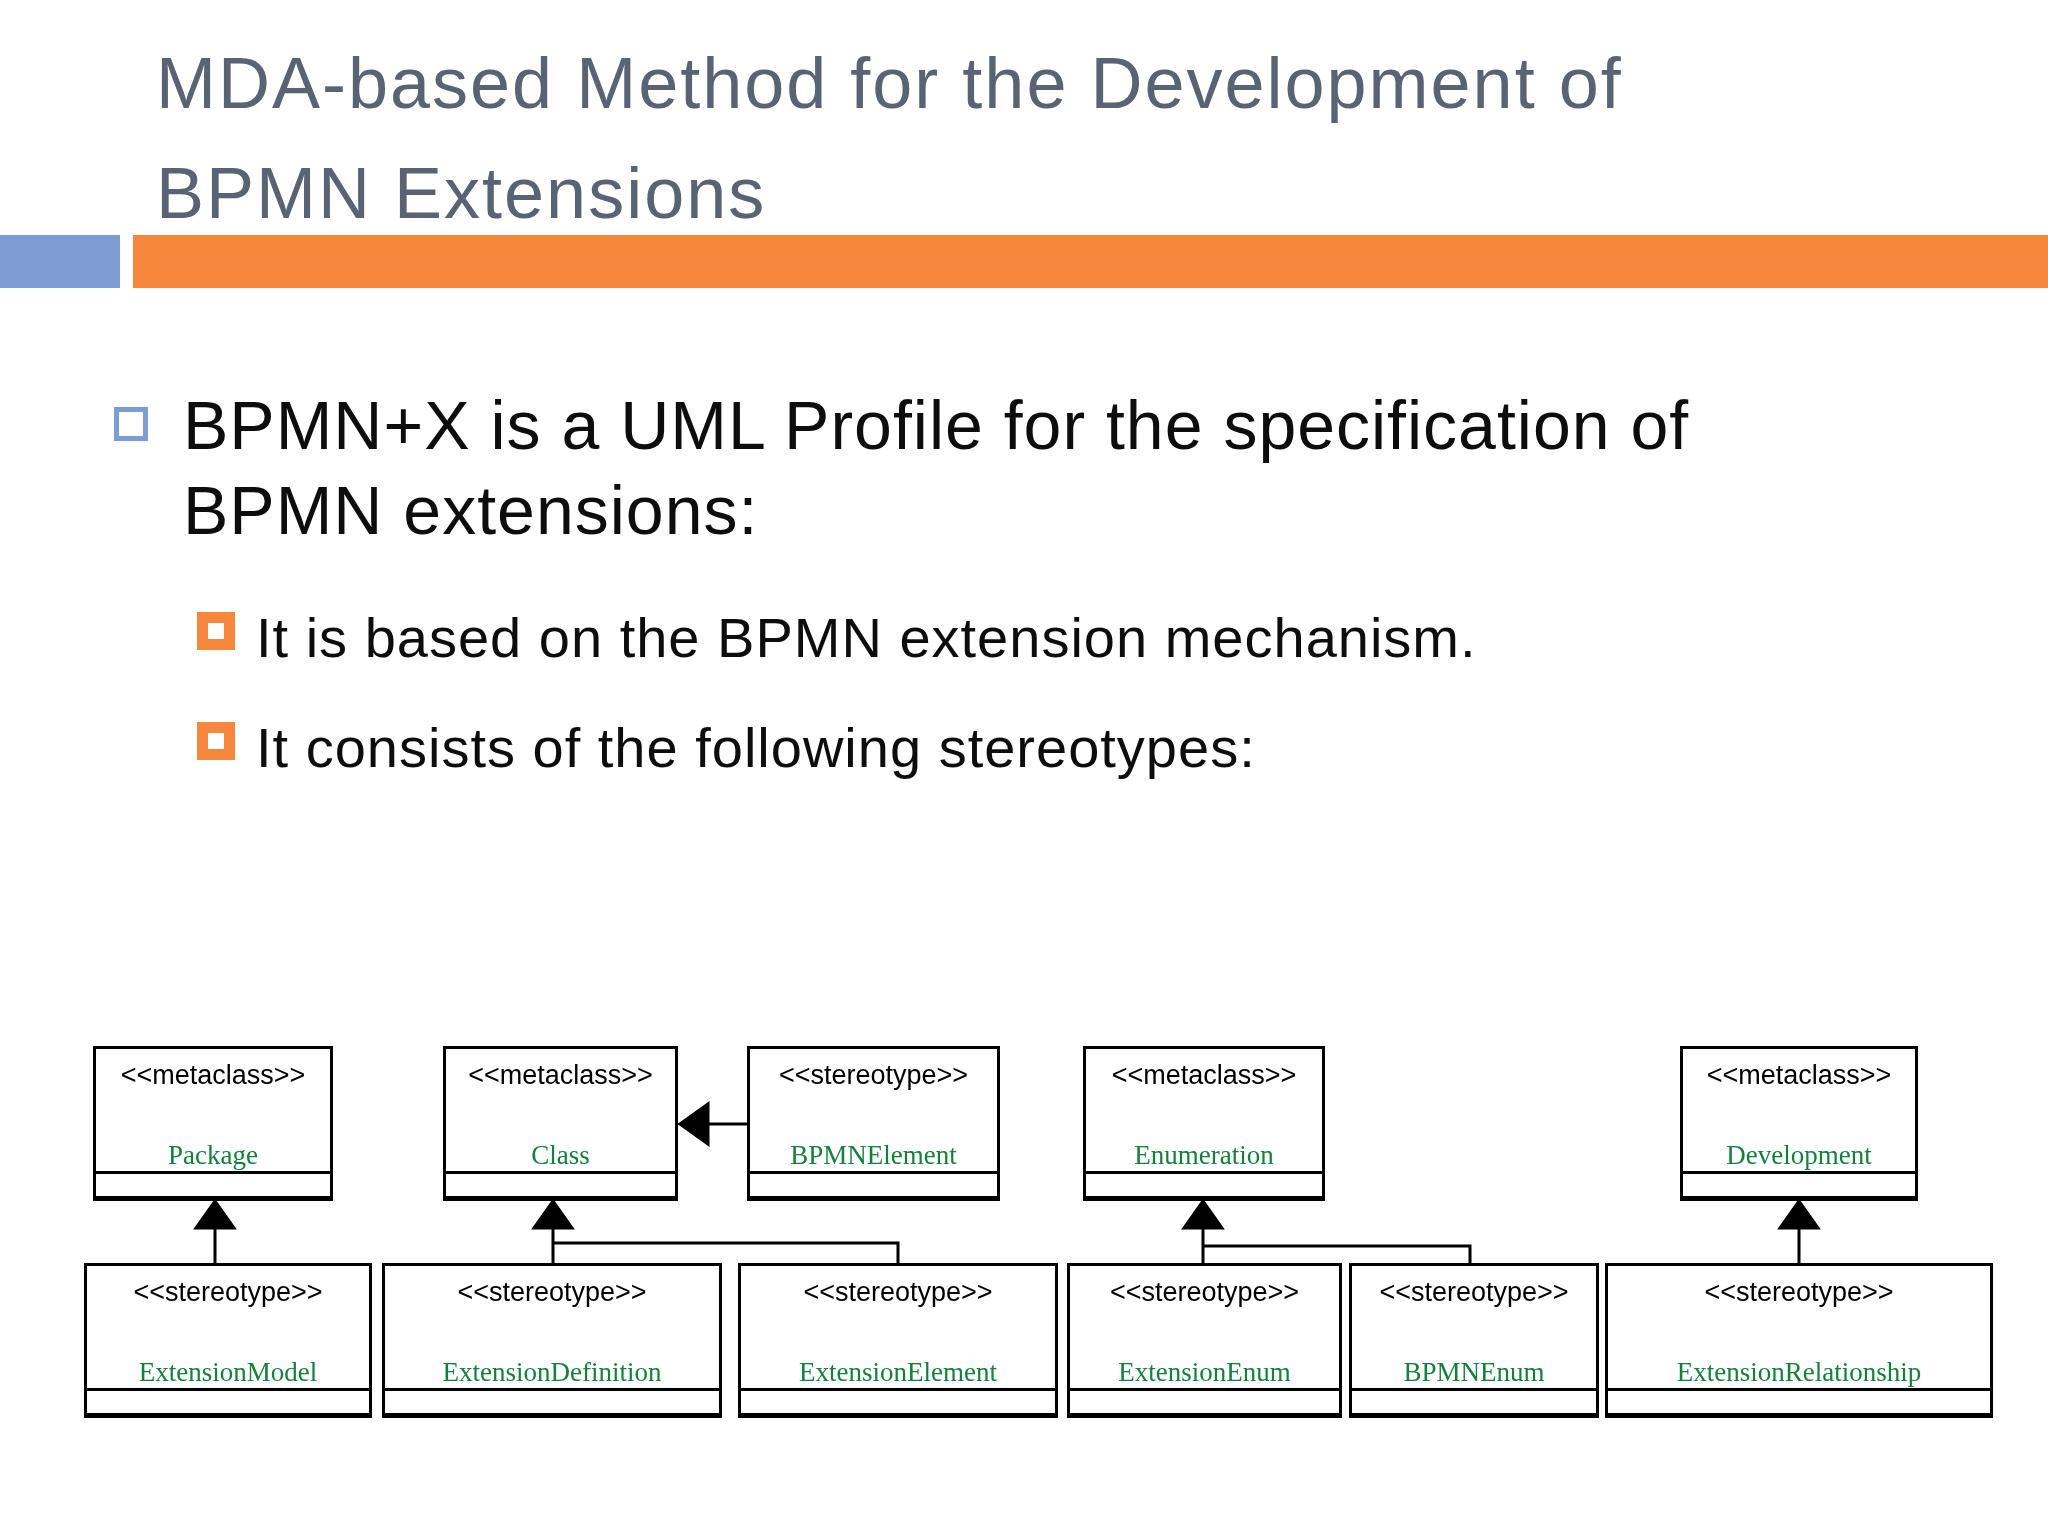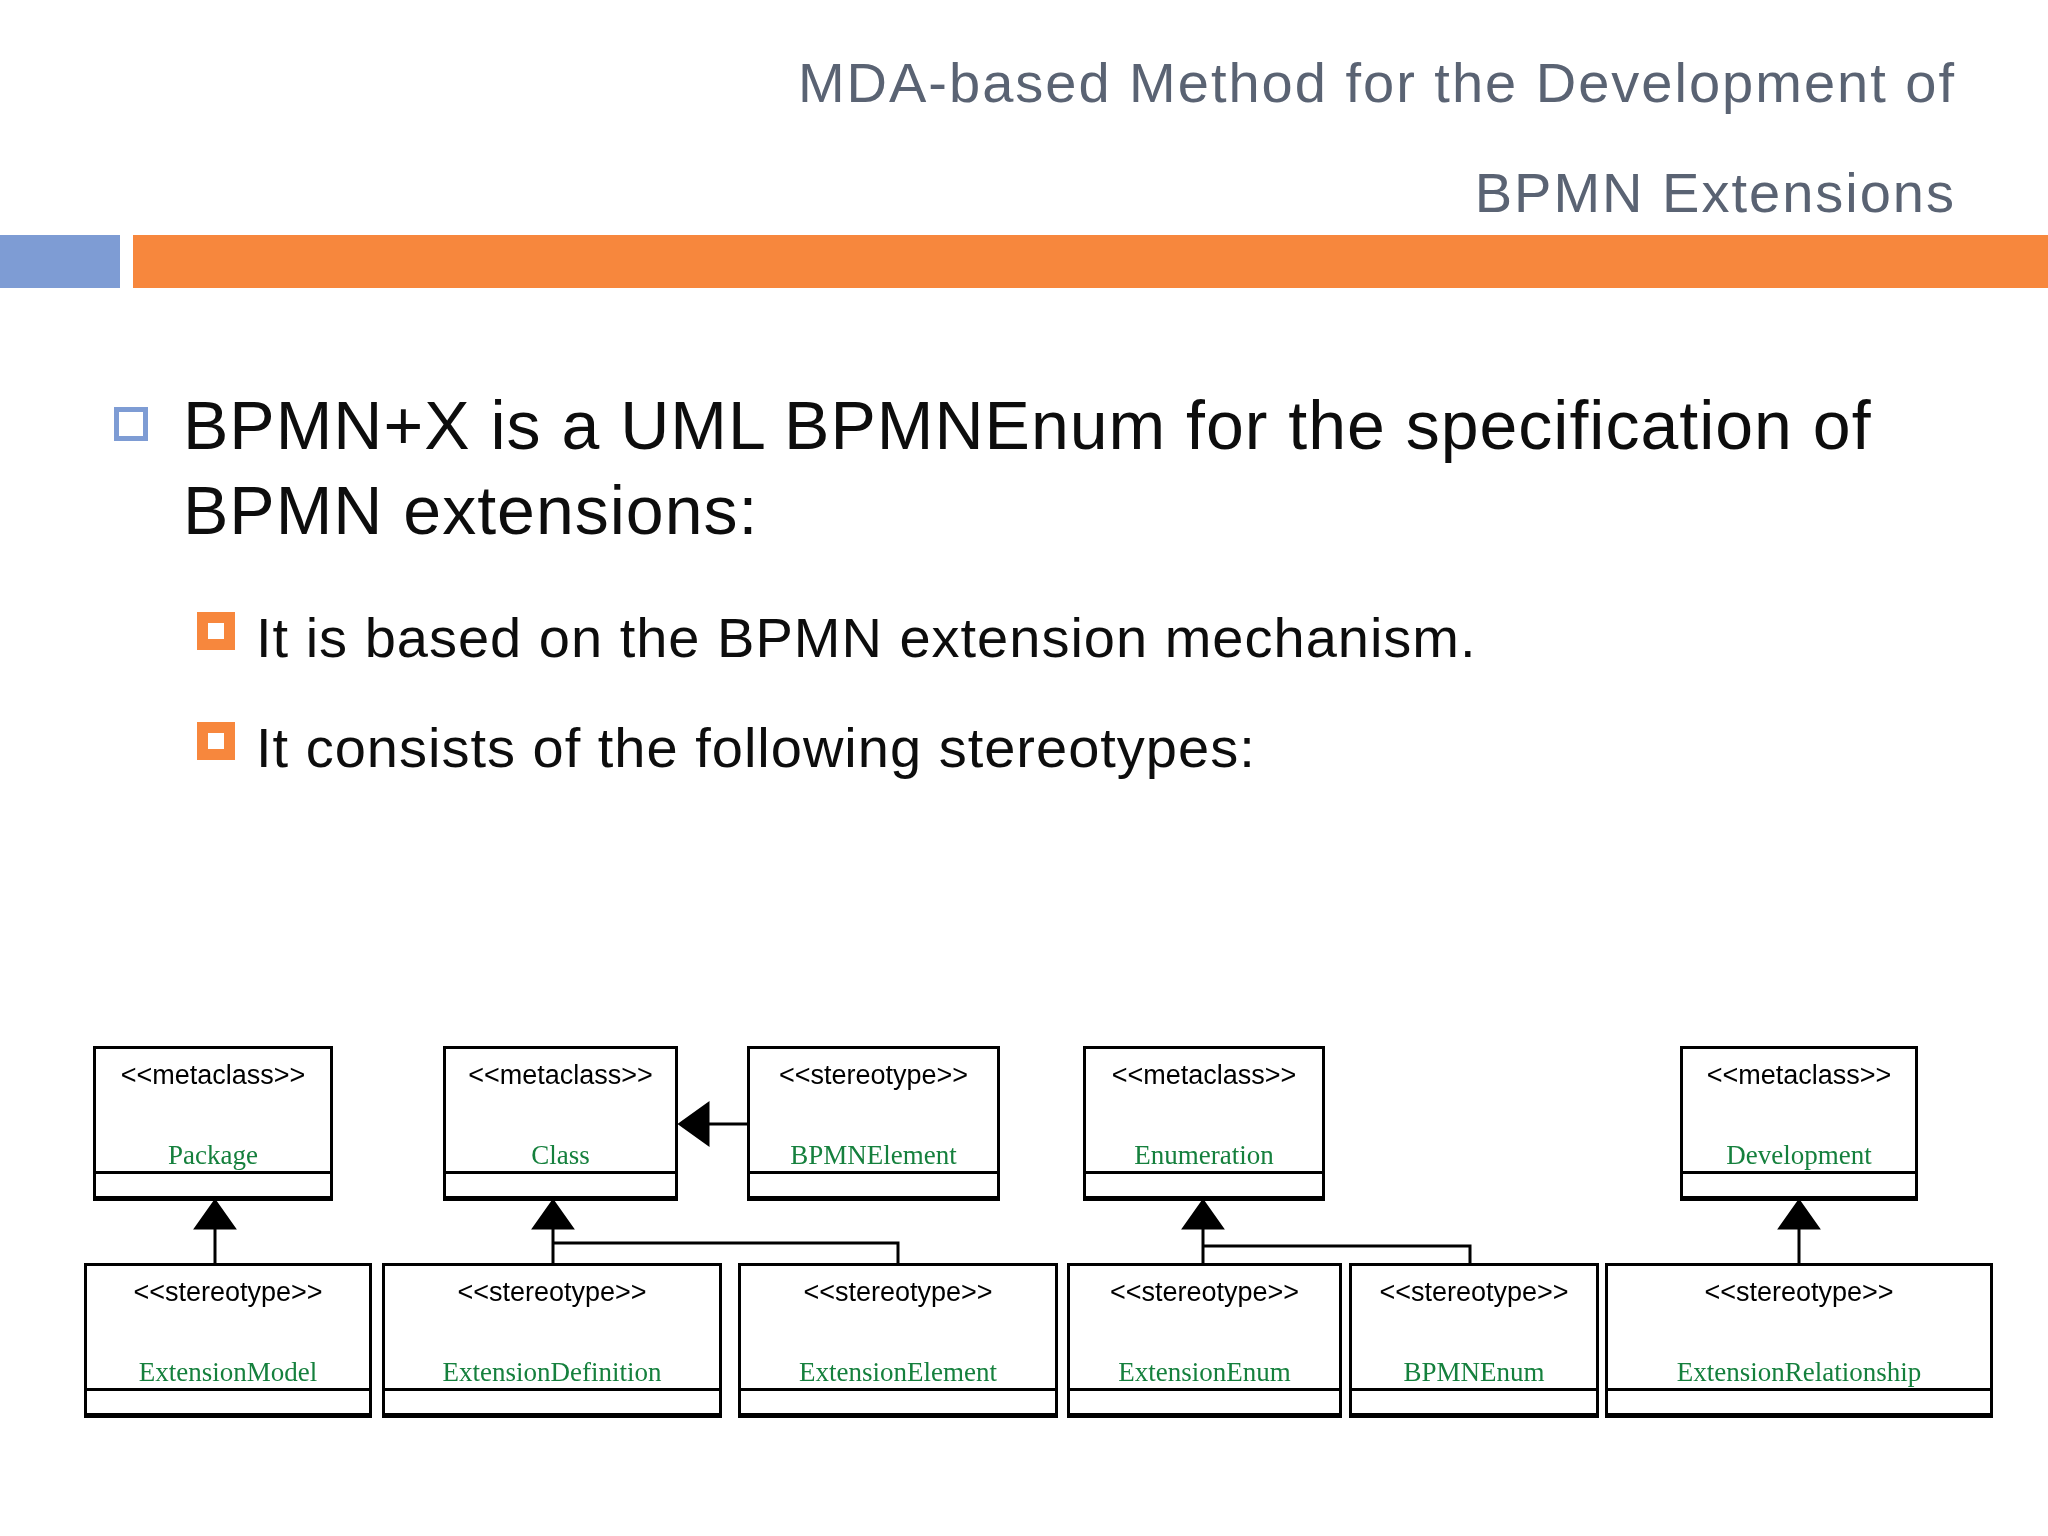--- a/index.html
+++ b/index.html
@@ -8,23 +8,22 @@
     --title-color:#5A6373;
     --ink:#0d0d0d;
   }
   html,body{margin:0;padding:0;background:#fff;}
   .slide{
     position:relative;width:2048px;height:1536px;background:#ffffff;overflow:hidden;
     font-family:"Liberation Sans",sans-serif;
   }
   .title{
     position:absolute;left:156px;top:28px;width:1800px;
-    font-size:56px;line-height:110px;letter-spacing:2px;
+    font-size:72px;line-height:110px;letter-spacing:2px;
     color:var(--title-color);
-    text-align:right;
   }
   .bar-blue{
     position:absolute;left:0;top:235px;width:120px;height:53px;
     background:var(--accent-blue);
   }
   .bar-orange{
     position:absolute;left:133px;top:235px;width:1915px;height:53px;
     background:var(--accent-orange);
   }
   .b1-square{
@@ -69,21 +68,21 @@
 <div class="slide">
 
   <div class="title">
     <div>MDA-based Method for the Development of</div>
     <div>BPMN Extensions</div>
   </div>
   <div class="bar-blue"></div>
   <div class="bar-orange"></div>
 
   <div class="b1-square"></div>
-  <div class="body-text b1-line1">BPMN+X is a UML BPMNEnum for the specification of</div>
+  <div class="body-text b1-line1">BPMN+X is a UML Profile for the specification of</div>
   <div class="body-text b1-line2">BPMN extensions:</div>
 
   <div class="sub-square s1"></div>
   <div class="sub-text sub1">It is based on the BPMN extension mechanism.</div>
 
   <div class="sub-square s2"></div>
   <div class="sub-text sub2">It consists of the following stereotypes:</div>
 
   <svg class="connectors" viewBox="0 0 2048 1536" xmlns="http://www.w3.org/2000/svg">
     <g stroke="#000" stroke-width="3" fill="#000">

